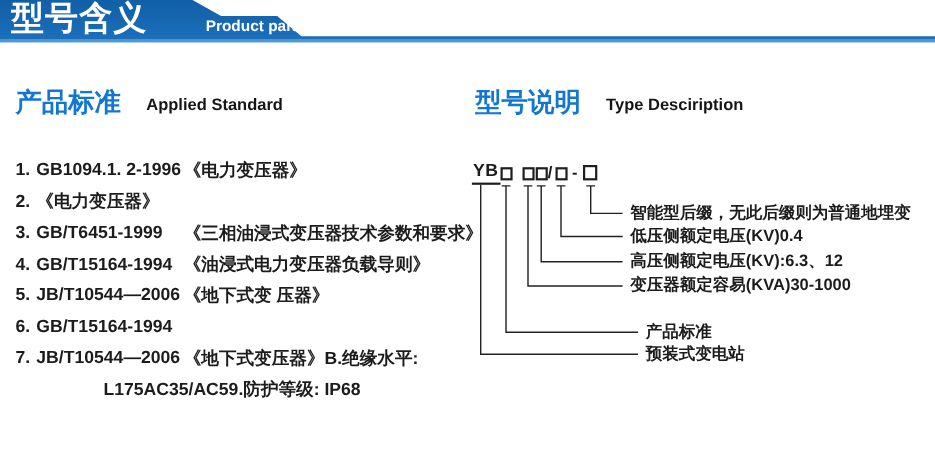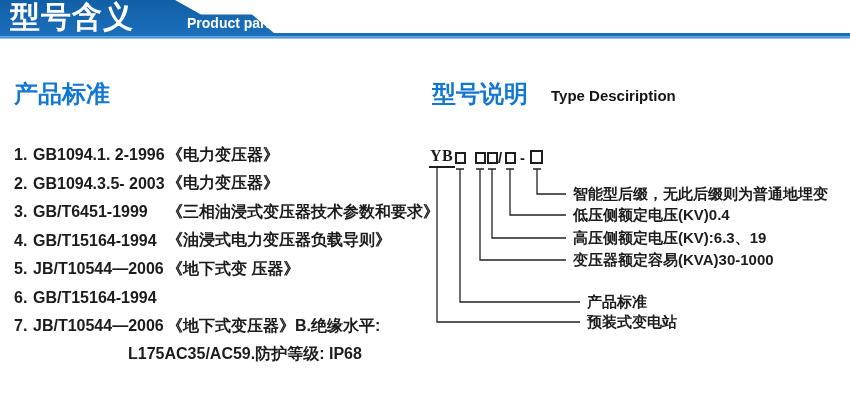--- a/index.html
+++ b/index.html
@@ -26,29 +26,28 @@
   .heading-right { left:432px; top:80px; }
   .heading-cn { font-size:24px; font-weight:bold; color:#1277d3; line-height:28px; }
   .heading-en { font-size:15px; font-weight:600; color:#151515; line-height:24px; }
 
   
   .list { position:absolute; left:14px; top:141px; width:430px; }
   .row { display:flex; height:28.5px; align-items:center; font-size:16px; font-weight:600; white-space:nowrap; }
   .row .num   { width:19px;  flex:none; }
   .row .code  { width:134px; flex:none; }
   .row .title { flex:none; }
-  .row.cont .cont-text { margin-left:114px; }
+  .row.cont .cont-text { margin-left:80px; }
 
   
   .diagram { position:absolute; left:425px; top:143px; width:425px; height:205px; }
   .yb {
     position:absolute; left:4px; top:4px; font-size:16px; font-weight:bold;
     letter-spacing:.5px; color:#1c1c1c; border-bottom:2px solid #1e1e1e; padding:0 2px 1px 1px;
     line-height:18px;
-    font-family:Liberation Serif, serif;
   }
   .bx {
     position:absolute; width:11px; height:12px; border:2px solid #1e1e1e; background:#fff; top:9px;
   }
   .bx.b5 { width:13px; height:14px; top:7px; }
   .sep { position:absolute; top:7px; font-size:15px; font-weight:bold; line-height:16px; }
   .dlines { position:absolute; left:0; top:0; }
   .dlabel {
     position:absolute; font-size:15px; font-weight:bold; color:#1c1c1c;
     line-height:18px; white-space:nowrap;
@@ -69,36 +68,36 @@
       </defs>
       <polygon points="0,0 175,0 201,14.5 252,14.5 274,33 850,33 850,36.2 0,36.2" fill="url(#bnr)"></polygon>
       <rect x="0" y="36.2" width="850" height="2.4" fill="#4f97d5"></rect>
     </svg>
     <div class="banner-title">型号含义</div>
     <div class="banner-sub">Product parameters</div>
   </div>
 
   <div class="heading heading-left">
     <span class="heading-cn">产品标准</span>
+    <span class="heading-en">Applied Standard</span>
   </div>
 
   <div class="heading heading-right">
     <span class="heading-cn">型号说明</span>
     <span class="heading-en">Type Desciription</span>
   </div>
 
   <div class="list">
     <div class="row">
       <span class="num">1.</span>
       <span class="code">GB1094.1. 2-1996</span>
       <span class="title">《电力变压器》</span>
     </div>
     <div class="row">
       <span class="num">2.</span>
-      <span class="code">GB1094.3.5- 2003</span>
       <span class="title">《电力变压器》</span>
     </div>
     <div class="row">
       <span class="num">3.</span>
       <span class="code">GB/T6451-1999</span>
       <span class="title">《三相油浸式变压器技术参数和要求》</span>
     </div>
     <div class="row">
       <span class="num">4.</span>
       <span class="code">GB/T15164-1994</span>
@@ -146,19 +145,19 @@
     <span class="bx" style="left:30px;"></span>
     <span class="bx" style="left:50px;"></span>
     <span class="bx" style="left:62px;"></span>
     <span class="sep" style="left:73px;">/</span>
     <span class="bx" style="left:80px;"></span>
     <span class="sep" style="left:95px;">-</span>
     <span class="bx b5" style="left:105px;"></span>
 
     <div class="dlabel" style="left:148px; top:42px;">智能型后缀，无此后缀则为普通地埋变</div>
     <div class="dlabel" style="left:148px; top:63px;">低压侧额定电压(KV)0.4</div>
-    <div class="dlabel" style="left:148px; top:86px;">高压侧额定电压(KV):6.3、19</div>
+    <div class="dlabel" style="left:148px; top:86px;">高压侧额定电压(KV):6.3、12</div>
     <div class="dlabel" style="left:148px; top:108px;">变压器额定容易(KVA)30-1000</div>
     <div class="dlabel" style="left:162px; top:150px;">产品标准</div>
     <div class="dlabel" style="left:162px; top:170px;">预装式变电站</div>
   </div>
 
 </div>
 
 </body></html>

